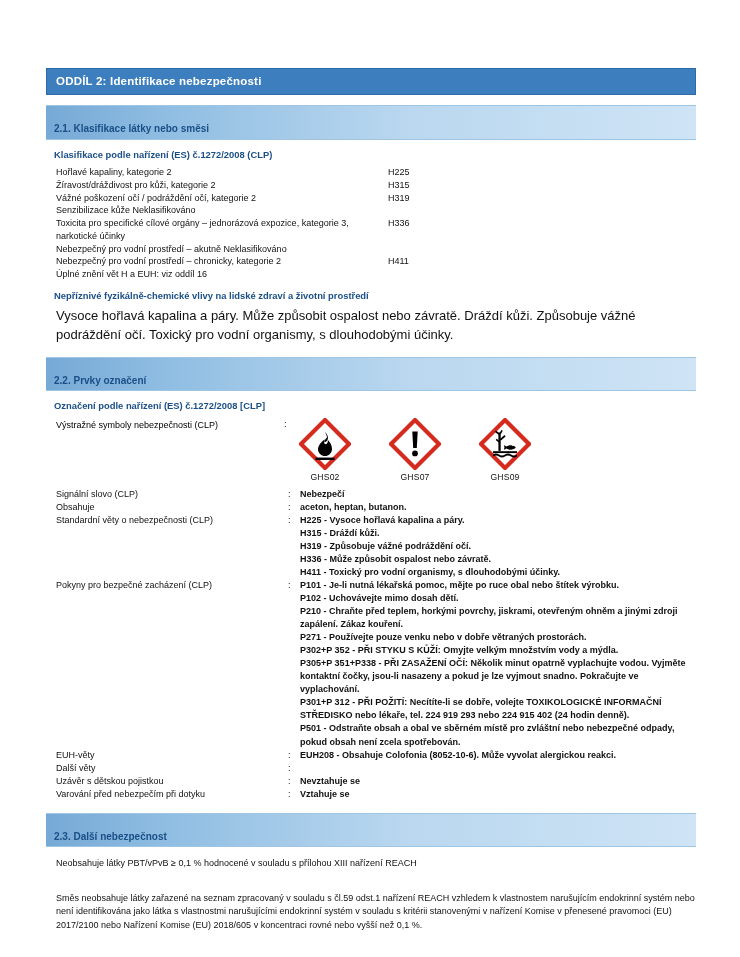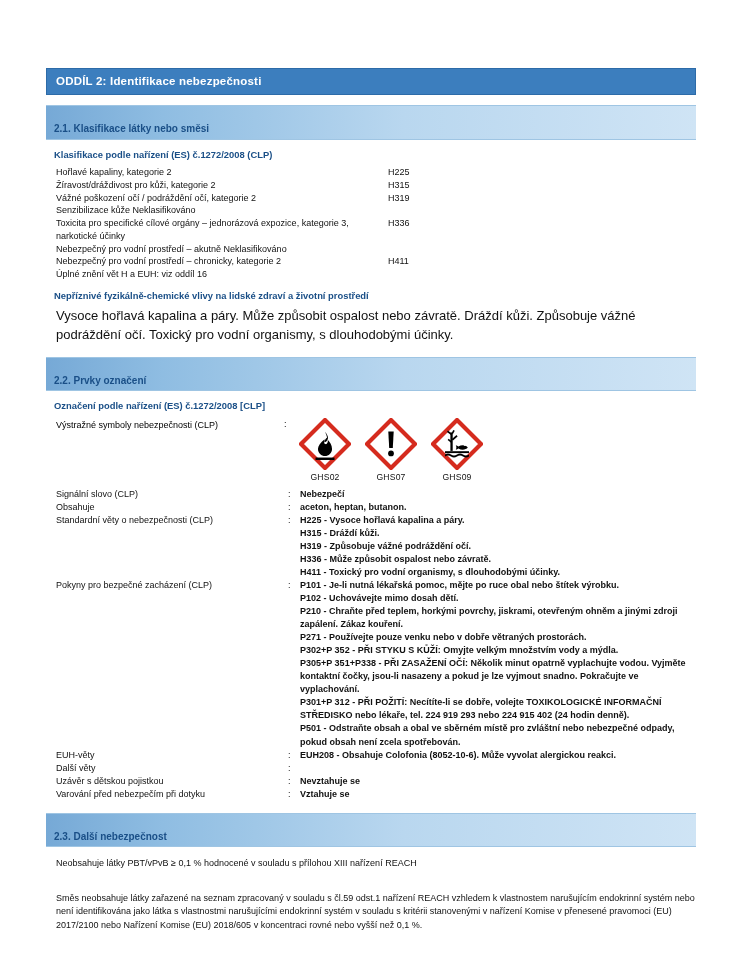--- a/index.html
+++ b/index.html
@@ -130,21 +130,21 @@
     padding-top: 1px;
   }
   .picto-colon {
     width: 12px;
     flex: 0 0 12px;
     font-size: 9px;
     padding-top: 1px;
   }
   .picto-set {
     display: flex;
-    gap: 8px;
+    gap: 32px;
     padding-left: 0px;
   }
   .picto {
     width: 58px;
     text-align: center;
   }
   .picto-diamond {
     width: 52px;
     height: 52px;
     margin: 0 auto;

